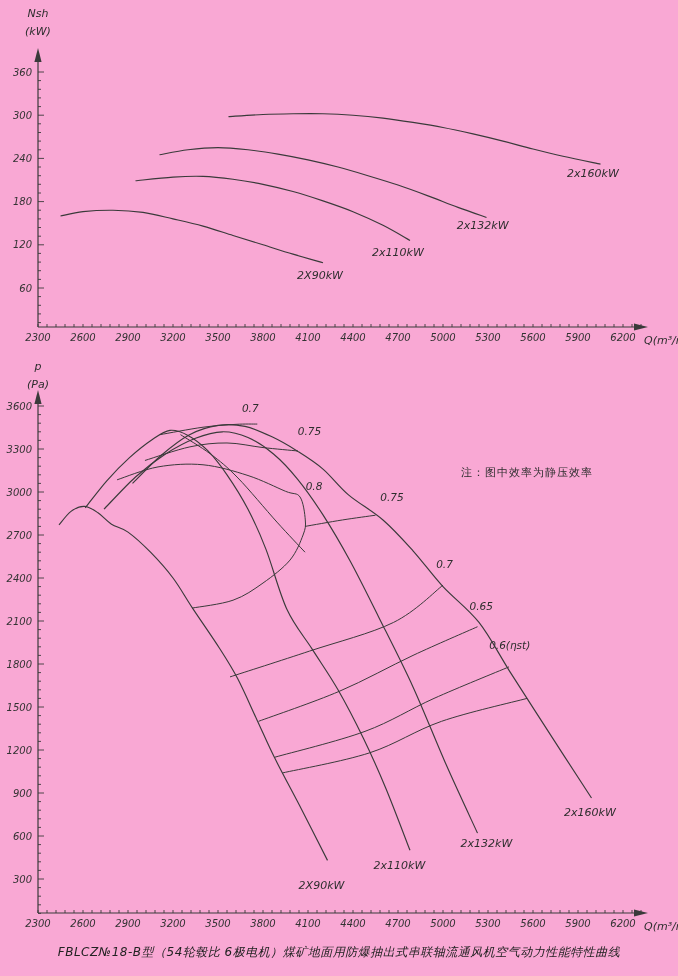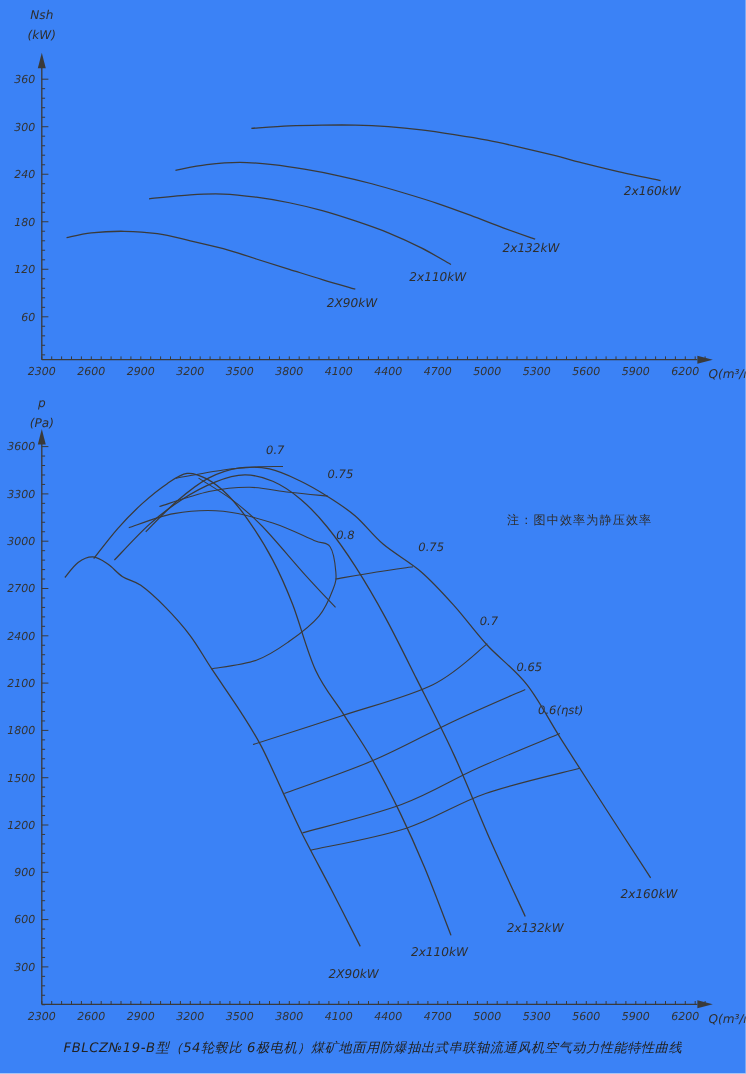--- a/index.html
+++ b/index.html
@@ -1,16 +1,16 @@
 <!DOCTYPE html>
 <html><head>
 <meta charset="utf-8">
 <style>
   html,body{margin:0;padding:0;background:#f6f6f4;}
-  #page{position:relative;width:678px;height:976px;background:#3b82f6;overflow:hidden;
+  #page{position:relative;width:678px;height:976px;background:#f9a8d4;overflow:hidden;
         font-family:"DejaVu Sans",sans-serif;color:#2e2e2e;}
   svg text{font-family:"DejaVu Sans",sans-serif;}
   .tick-label{font-size:10px;font-style:italic;fill:#333;}
   .curve-label{font-size:11px;font-style:italic;fill:#2e2e2e;}
   .contour-label{font-size:10.5px;font-style:italic;fill:#2e2e2e;}
   .axis-title{font-size:11px;font-style:italic;fill:#2e2e2e;}
   .note-text{font-size:11px;fill:#2e2e2e;letter-spacing:1px;}
   #caption{position:absolute;left:0;top:944px;width:678px;text-align:center;
            font-size:12px;font-style:italic;letter-spacing:0.5px;color:#222;}
 </style>
@@ -131,14 +131,14 @@
         </g>
       <g class="labels-group">
           <text x="321.5" y="889.033341" text-anchor="middle" class="curve-label">2X90kW</text>
           <text x="399.5" y="868.966679" text-anchor="middle" class="curve-label">2x110kW</text>
           <text x="486.5" y="847.466684" text-anchor="middle" class="curve-label">2x132kW</text>
           <text x="590" y="815.933358" text-anchor="middle" class="curve-label">2x160kW</text>
         </g>
     </g>
   </svg>
 
-  <div id="caption">FBLCZ№19-B型（54轮毂比 6极电机）煤矿地面用防爆抽出式串联轴流通风机空气动力性能特性曲线</div>
+  <div id="caption">FBLCZ№18-B型（54轮毂比 6极电机）煤矿地面用防爆抽出式串联轴流通风机空气动力性能特性曲线</div>
 </div>
 
 </body></html>

